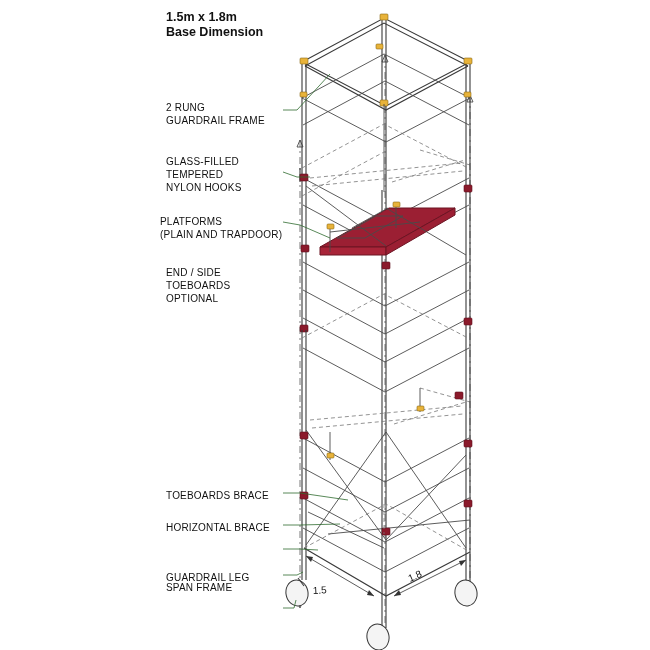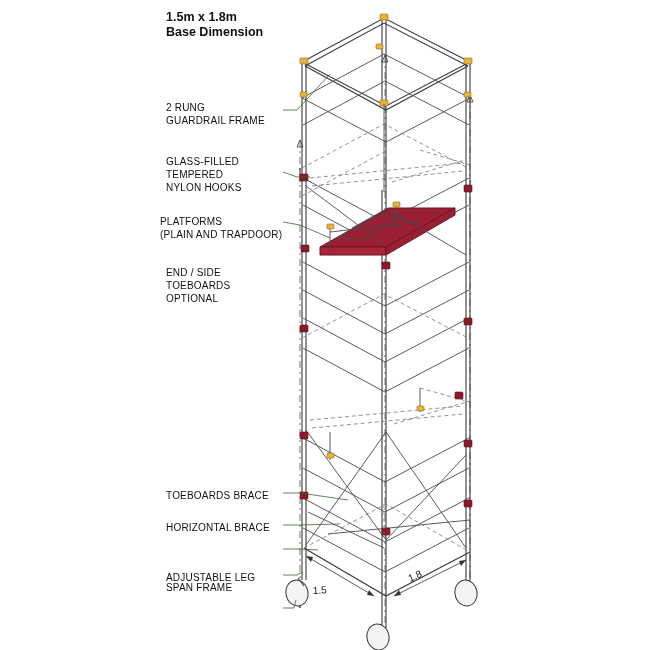--- a/index.html
+++ b/index.html
@@ -247,15 +247,15 @@
 TEMPERED
 NYLON HOOKS</div>
   <div class="lbl" style="left:160px;top:215px;">PLATFORMS
 (PLAIN AND TRAPDOOR)</div>
   <div class="lbl" style="left:166px;top:266px;">END / SIDE
 TOEBOARDS
 OPTIONAL</div>
   <div class="lbl" style="left:166px;top:489px;">TOEBOARDS BRACE</div>
   <div class="lbl" style="left:166px;top:521px;">HORIZONTAL BRACE</div>
   <div class="lbl" style="left:166px;top:545px;margin-top:36px;">SPAN FRAME</div>
-  <div class="lbl" style="left:166px;top:571px;">ADJUSTABLE LEG</div>
+  <div class="lbl" style="left:166px;top:571px;">GUARDRAIL LEG</div>
 
 </div>
 
 </body></html>

